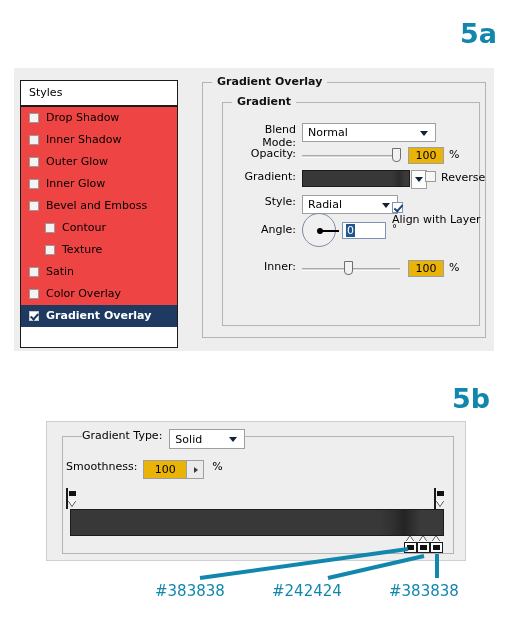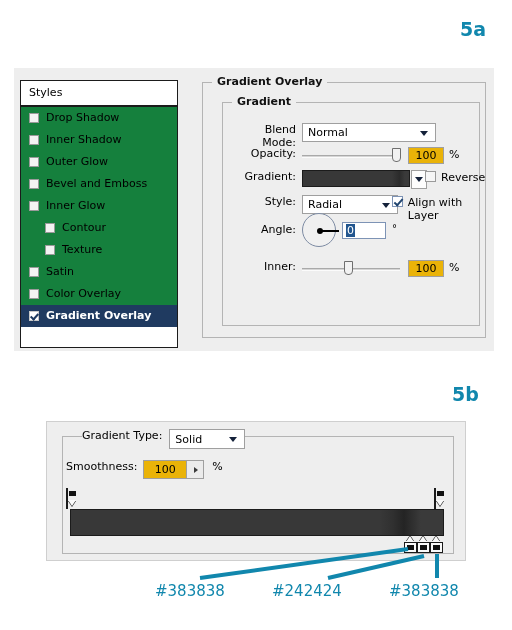--- a/index.html
+++ b/index.html
@@ -10,21 +10,21 @@
     width: 512px; height: 630px;
     position: relative;
     font-family: "DejaVu Sans", "Liberation Sans", sans-serif;
     overflow: hidden;
   }
 
   
   .fig-label {
     position: absolute;
     color: #1187ad;
-    font-size: 19px;
+    font-size: 27px;
     font-weight: bold;
     letter-spacing: 0px;
     font-family: "DejaVu Sans", "Liberation Sans", sans-serif;
   }
   #label-5a { left: 460px; top: 18px; }
   #label-5b { left: 452px; top: 383px; }
 
   
   #panel-5a {
     position: absolute;
@@ -61,21 +61,21 @@
     border-bottom: 1px solid #1b1b1b;
     background: #ffffff;
     font-size: 11px;
   }
   .style-row {
     height: 22px;
     line-height: 22px;
     padding-left: 8px;
     display: flex;
     align-items: center;
-    background: #15803d;
+    background: #ef4444;
     font-size: 11px;
     box-sizing: border-box;
   }
   .style-row.indent { padding-left: 24px; }
   .style-row.selected {
     background: #1f3a60;
     color: #ffffff;
     font-weight: bold;
   }
   .cb {
@@ -416,25 +416,25 @@
     <div class="style-row">
       <span class="cb"></span>
       <span>Inner Shadow</span>
     </div>
     <div class="style-row">
       <span class="cb"></span>
       <span>Outer Glow</span>
     </div>
     <div class="style-row">
       <span class="cb"></span>
+      <span>Inner Glow</span>
+    </div>
+    <div class="style-row">
+      <span class="cb"></span>
       <span>Bevel and Emboss</span>
-    </div>
-    <div class="style-row">
-      <span class="cb"></span>
-      <span>Inner Glow</span>
     </div>
     <div class="style-row indent">
       <span class="cb"></span>
       <span>Contour</span>
     </div>
     <div class="style-row indent">
       <span class="cb"></span>
       <span>Texture</span>
     </div>
     <div class="style-row">
@@ -484,21 +484,21 @@
     <span>Reverse</span>
   </div>
 
   <div class="frow" style="left:218px; top:127px;">
     <span class="flabel" style="width:64px;">Style:</span>
     <span class="combo" style="width:96px; margin-left:6px;">
       <span>Radial</span>
       <span class="arrow"></span>
     </span>
   </div>
-  <div class="frow" style="left:378px; top:128px;">
+  <div class="frow" style="left:378px; top:134px;flex-direction:column;">
     <span class="cb2 checked"></span>
     <span>Align with Layer</span>
   </div>
 
   <div class="frow" style="left:218px; top:155px;">
     <span class="flabel" style="width:64px;">Angle:</span>
   </div>
   <div id="angle-dial" style="position:absolute; left:288px; top:145px;">
     <span class="needle"></span>
     <span class="dot"></span>

